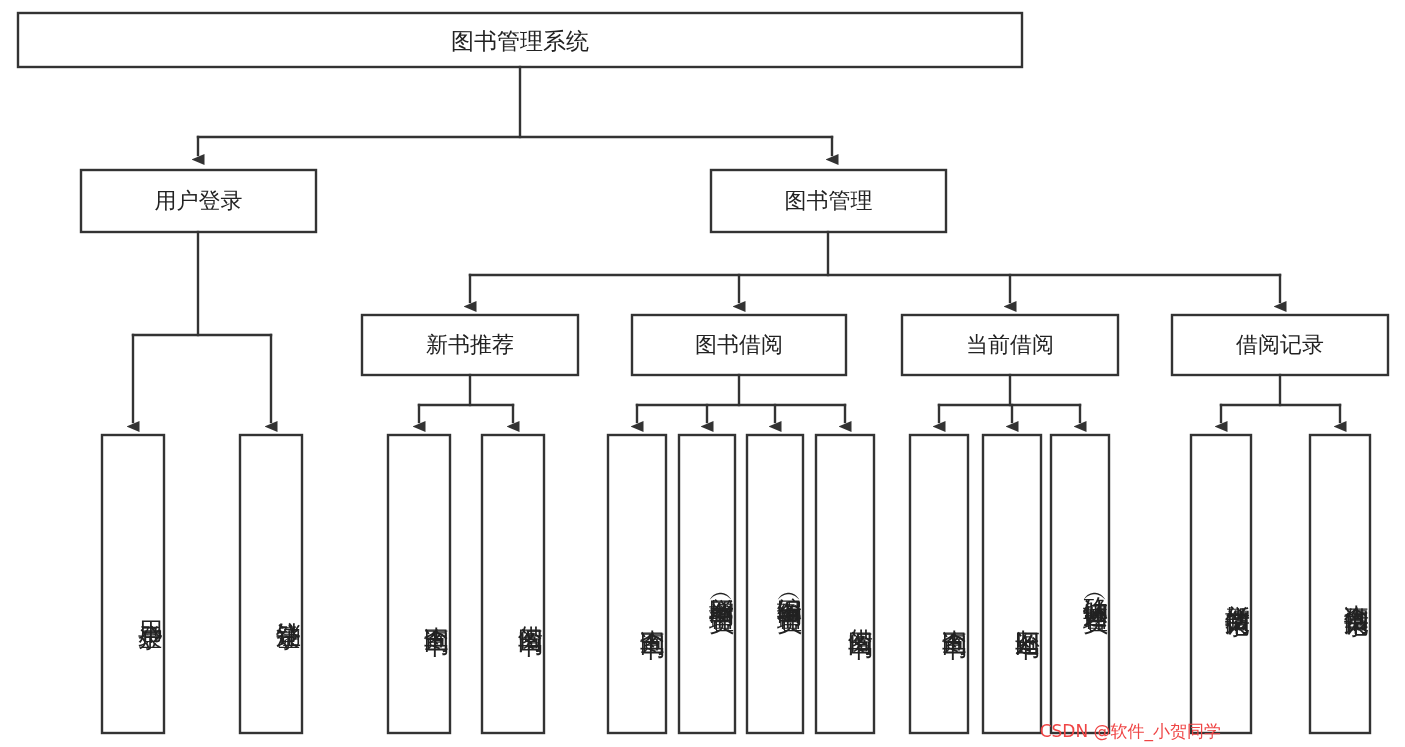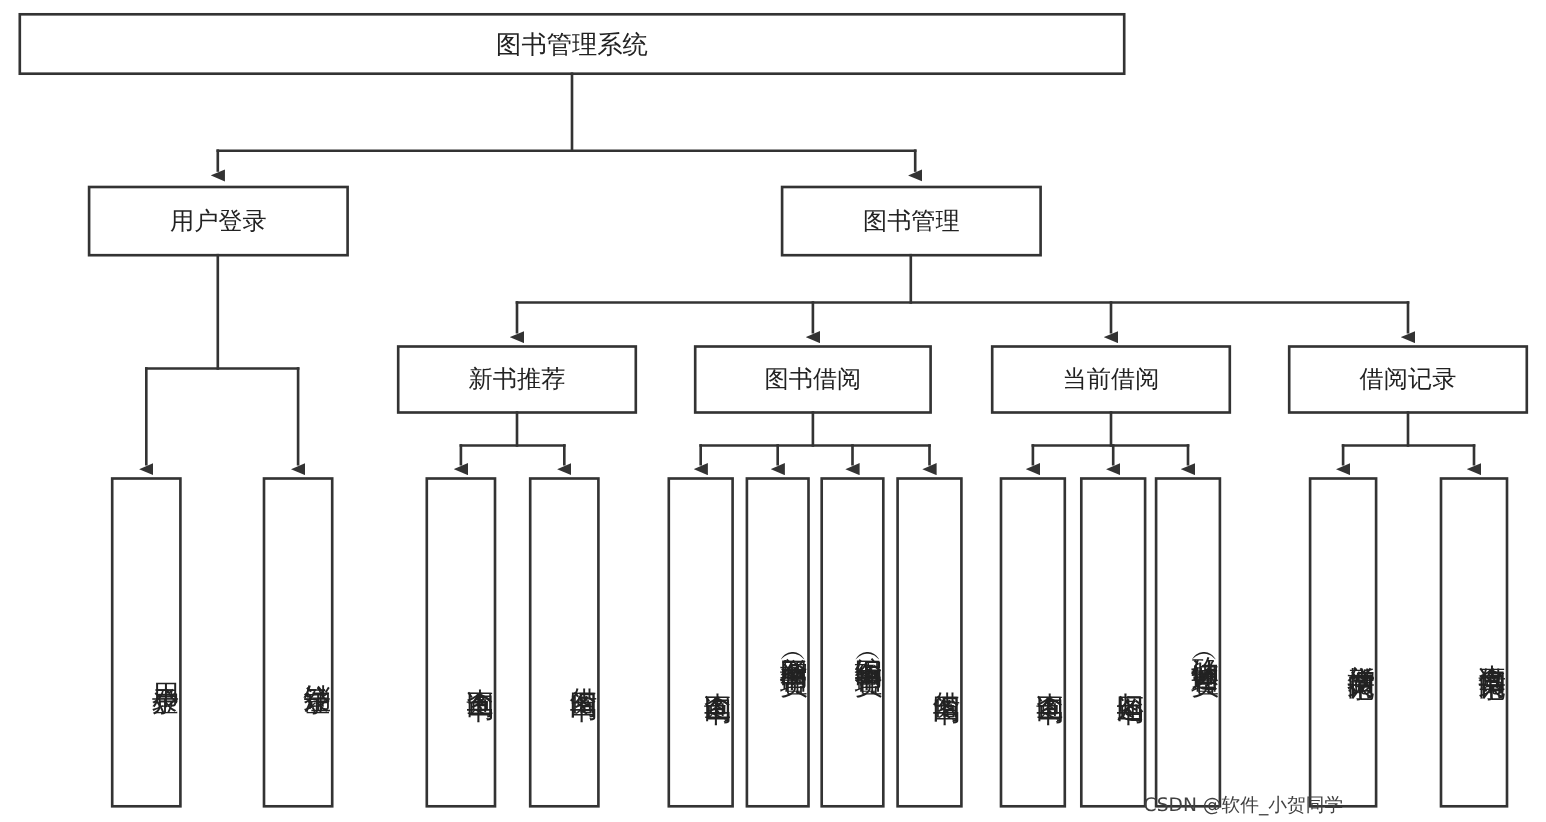--- a/index.html
+++ b/index.html
@@ -71,21 +71,21 @@
     align-items: flex-start;
     justify-content: center;
     pointer-events: none;
   }
   .watermark {
     position: absolute;
     right: 8px;
     bottom: 4px;
     font-family: "DejaVu Sans", "Liberation Sans", sans-serif;
     font-size: 17px;
-    color: #404040;
+    color: #ef4444;
     white-space: nowrap;
     pointer-events: none;
   }
 </style>
 </head>
 <body>
 
 <div id="diagram-root">
 
   <svg id="flowchart" viewBox="0 0 1405 747">

